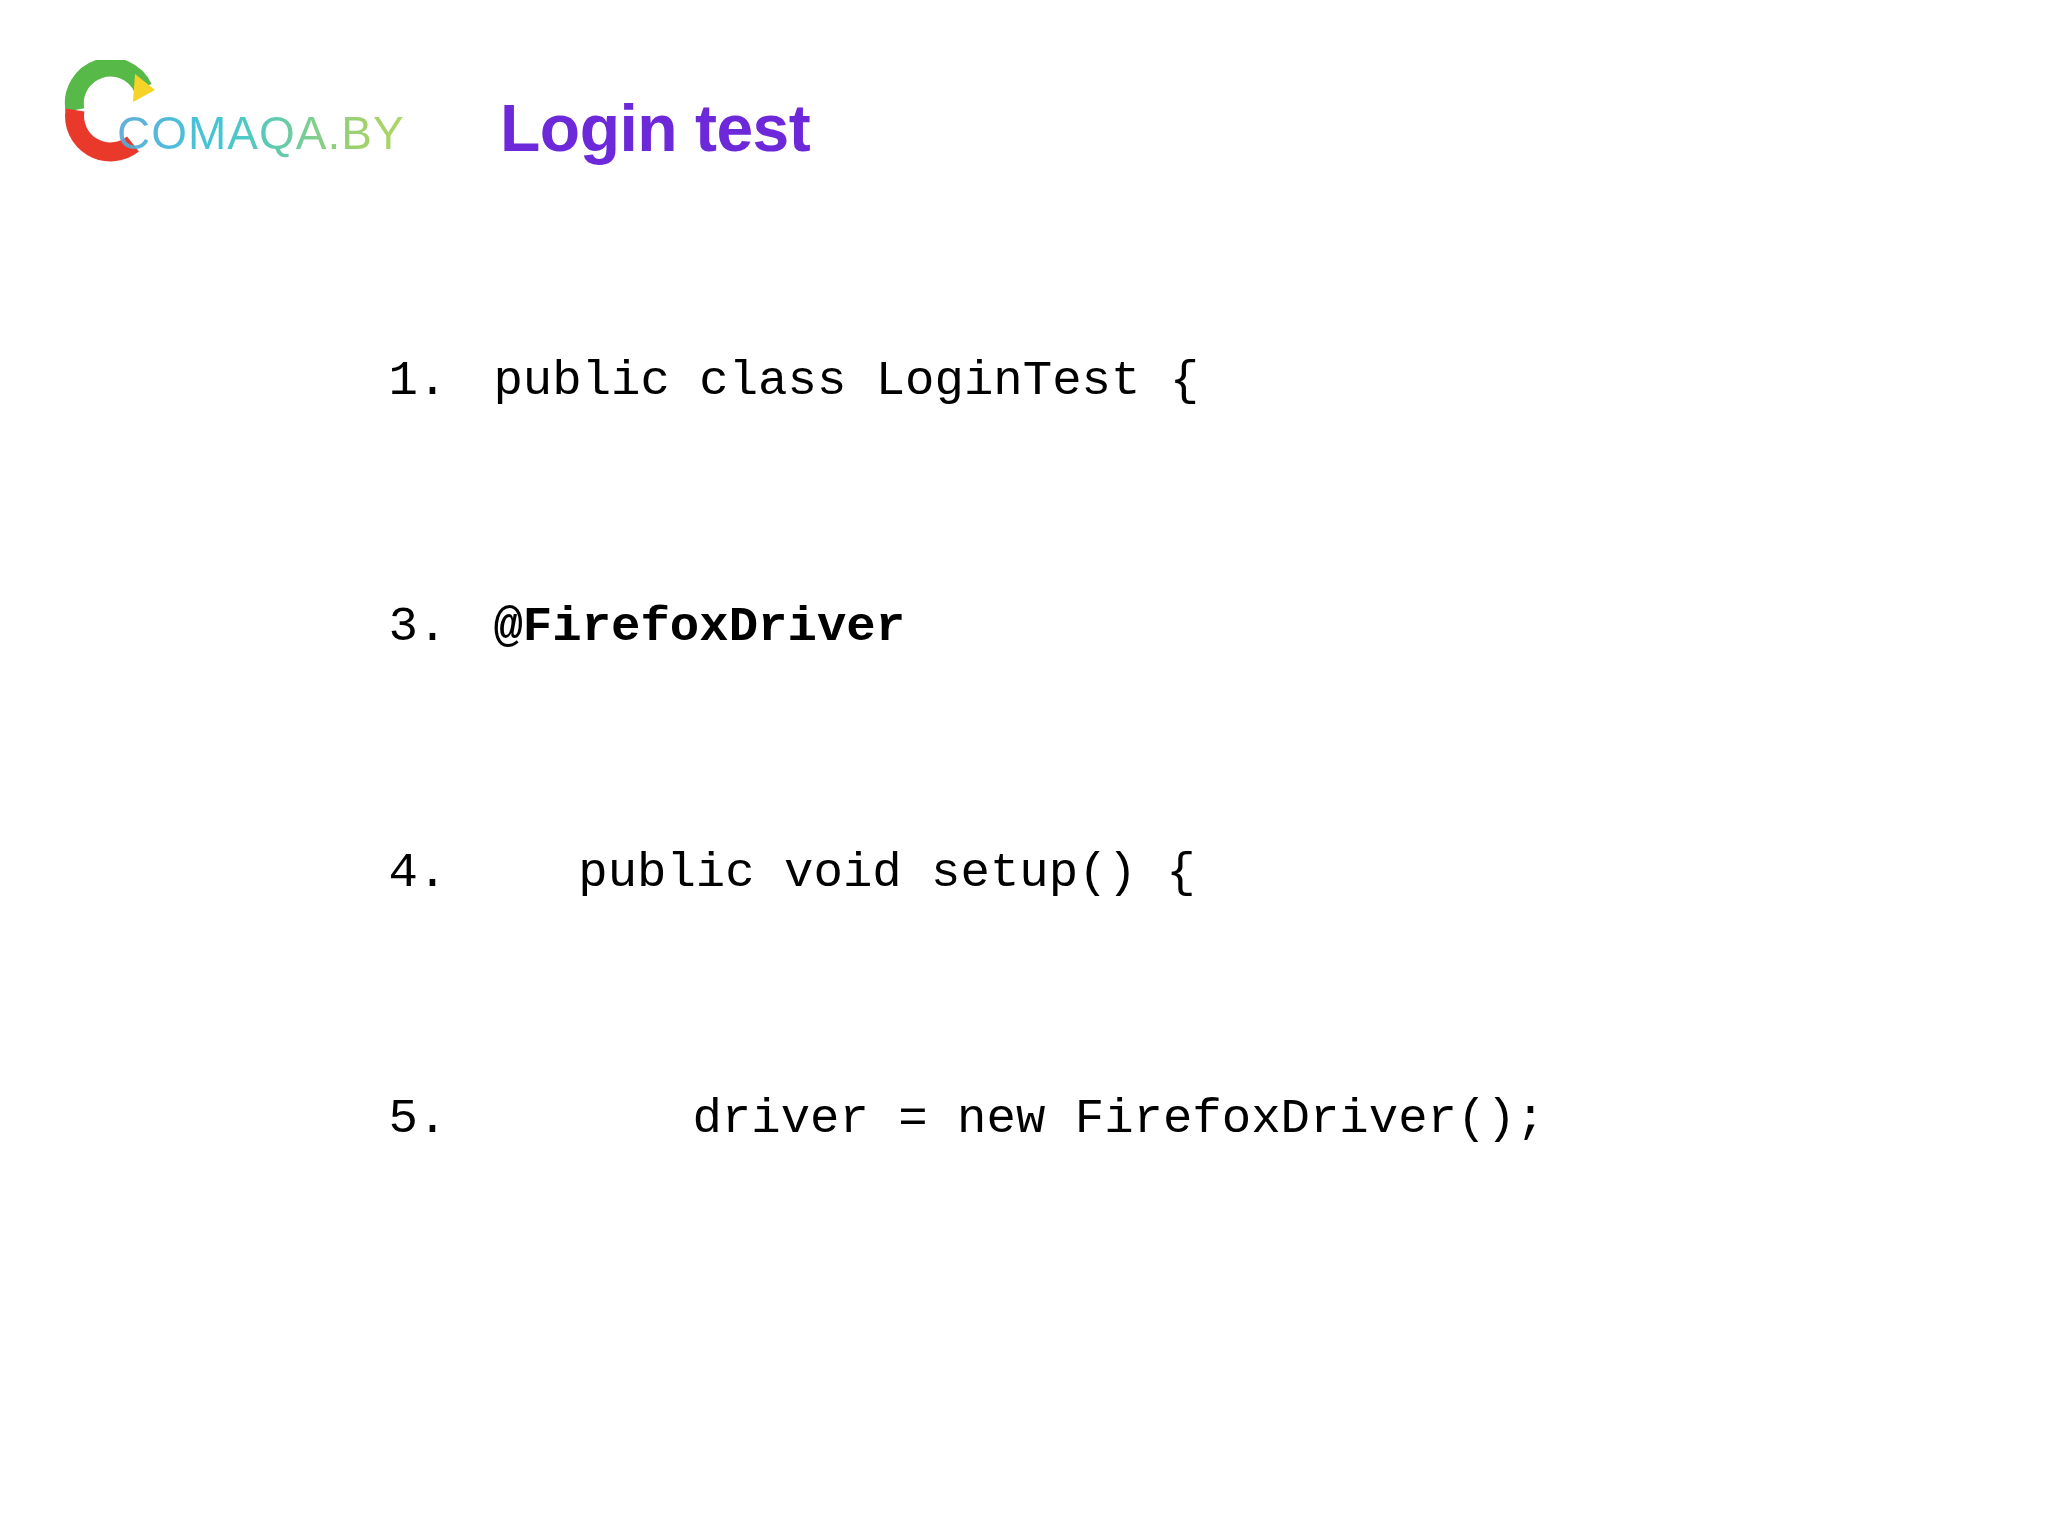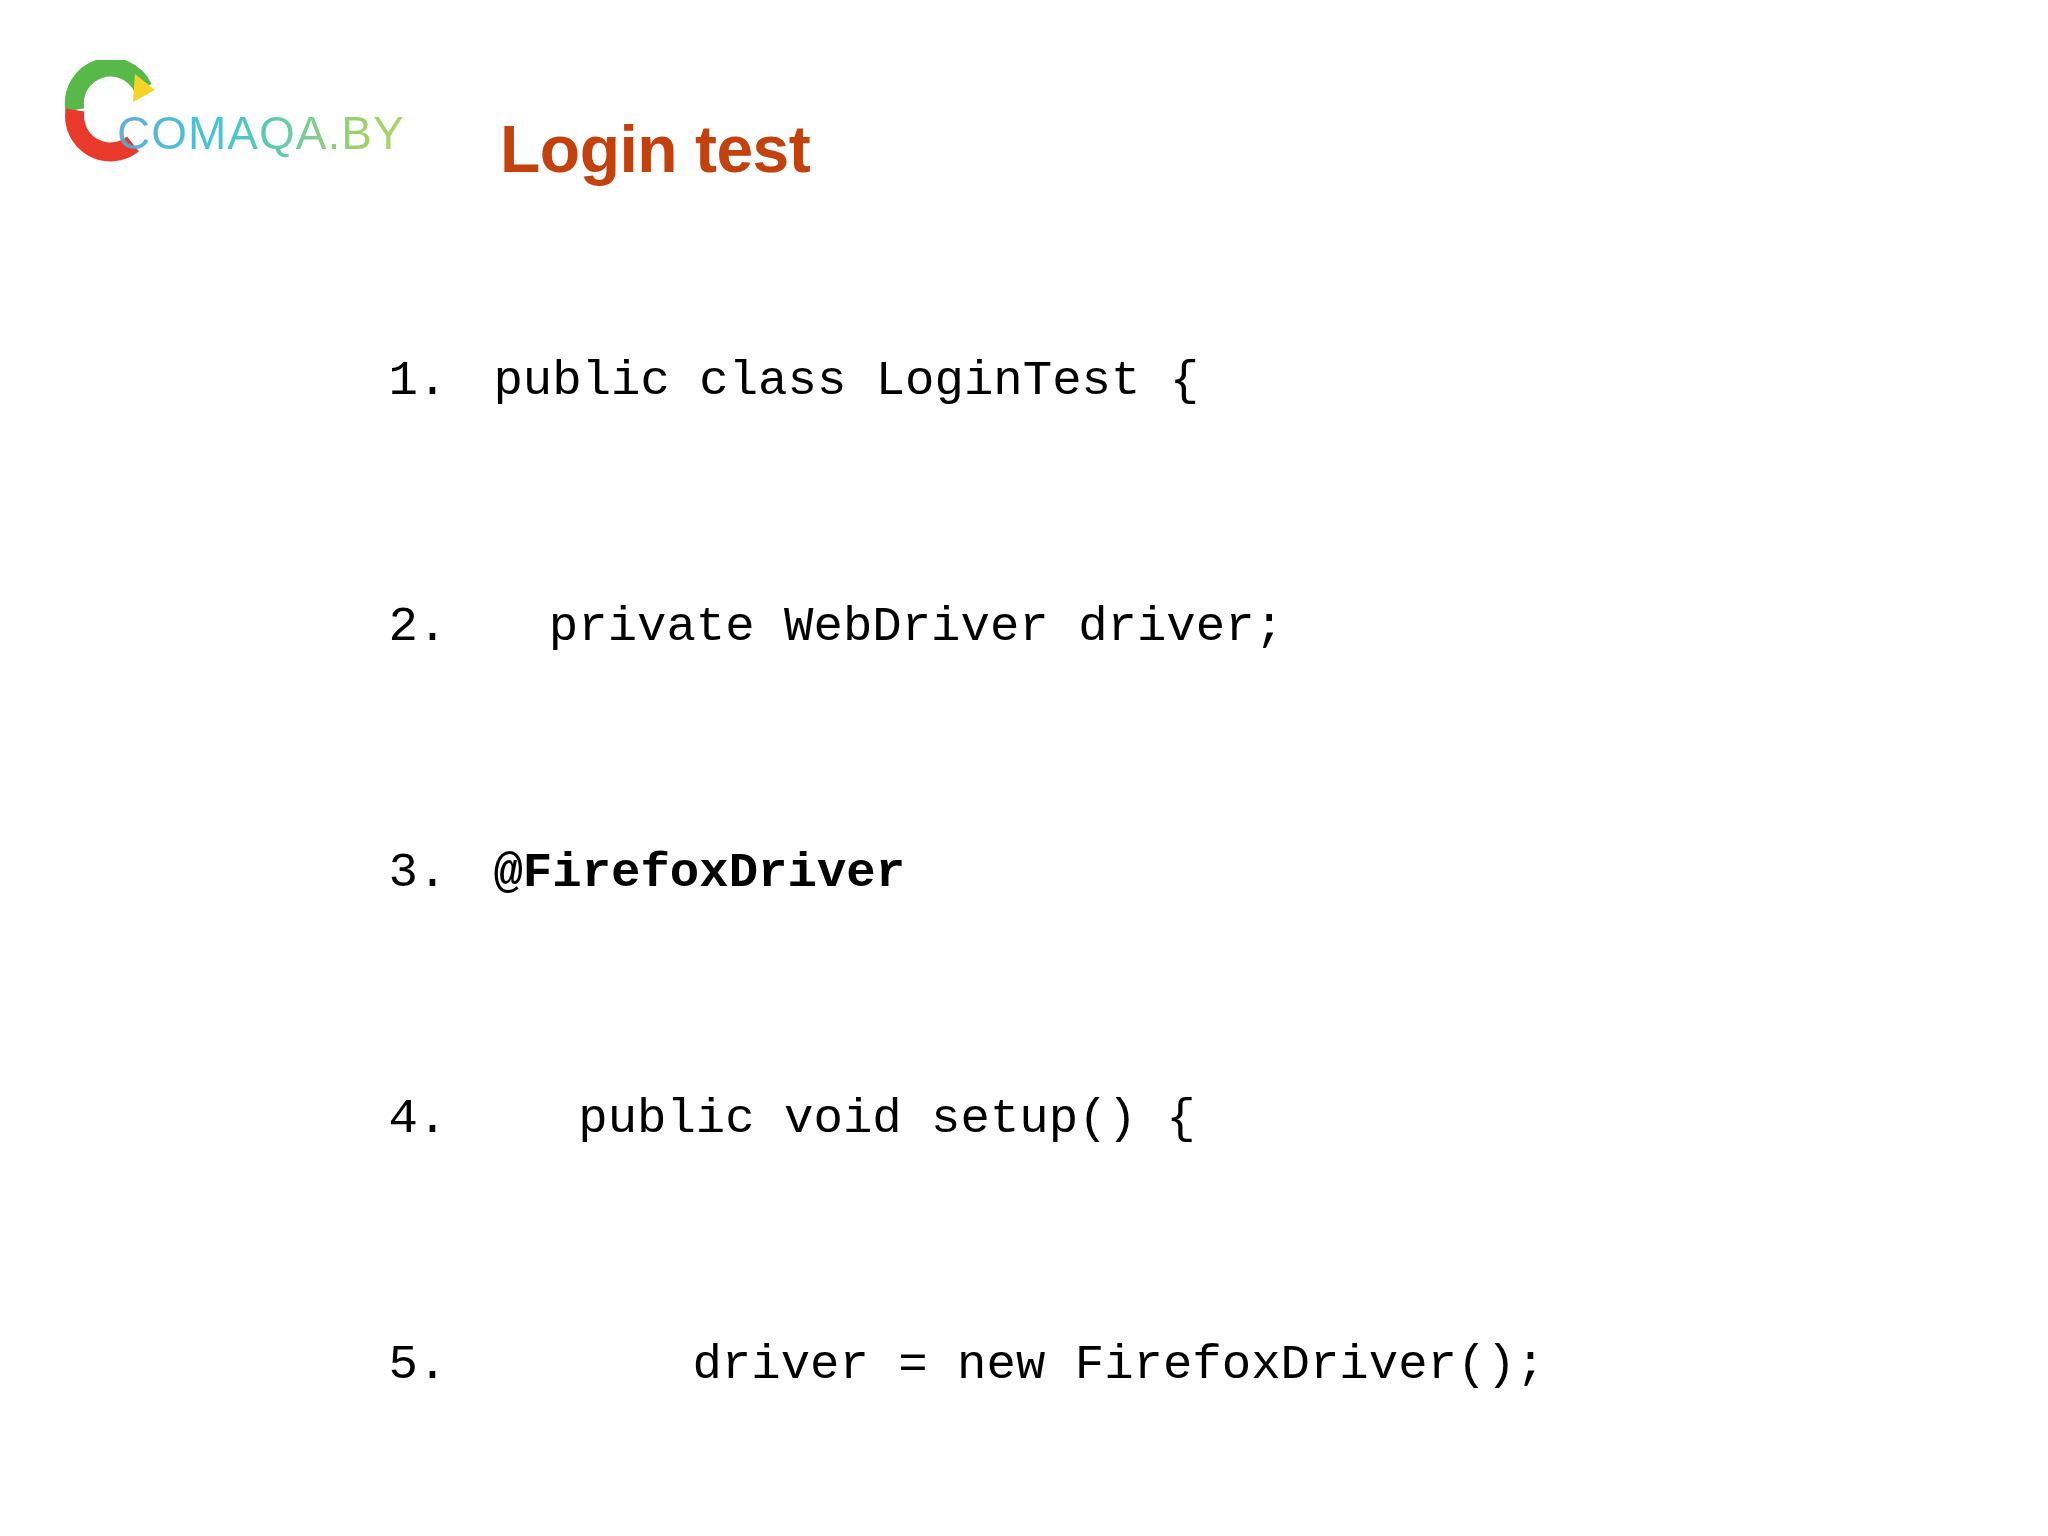--- a/index.html
+++ b/index.html
@@ -60,25 +60,25 @@
     background-clip: text;
     color: transparent;
     -webkit-text-fill-color: transparent;
     opacity: 0.92;
   }
 
   
   .slide-title {
     position: absolute;
     left: 500px;
-    top: 116px;
+    top: 95px;
     font-size: 66px;
     font-weight: bold;
     line-height: 1;
-    color: #c2410c;
+    color: #6d28d9;
     white-space: nowrap;
     letter-spacing: -0.5px;
   }
 
   
   .code-list {
     position: absolute;
     left: 212px;
     top: 258px;
     width: 1700px;
@@ -131,23 +131,20 @@
   </div>
 
   <div class="slide-title">Login test</div>
 
   <div class="code-list">
 
     <div class="code-line">
       <span class="ln">1.</span><span class="code-txt i0">public class LoginTest {</span>
     </div>
 
-    <div class="code-line">
-      <span class="ln">2.</span><span class="code-txt i1"> private WebDriver driver;</span>
-    </div>
 
     <div class="code-line">
       <span class="ln">3.</span><span class="code-txt i0 bold">@FirefoxDriver</span>
     </div>
 
     <div class="code-line">
       <span class="ln">4.</span><span class="code-txt i1">  public void setup() {</span>
     </div>
 
     <div class="code-line">

